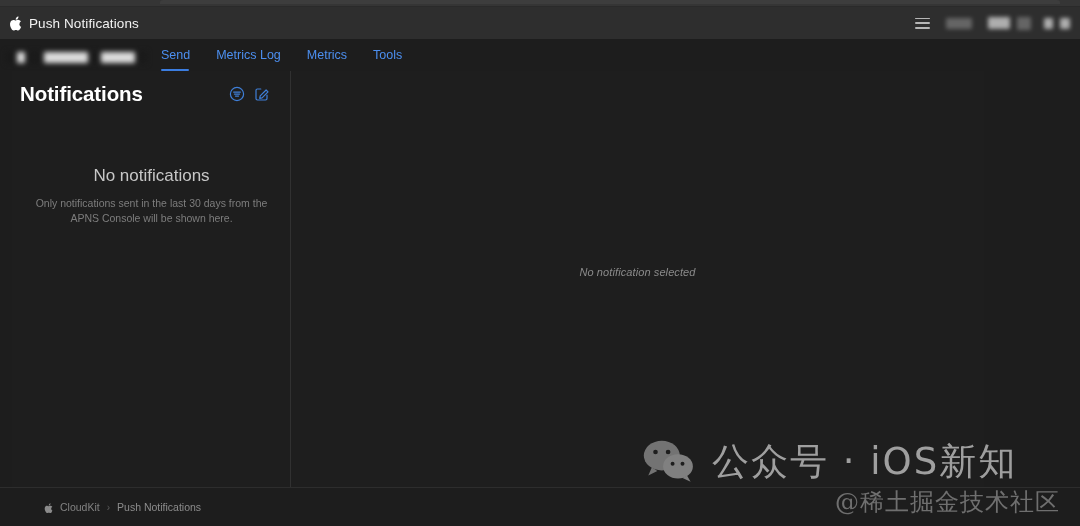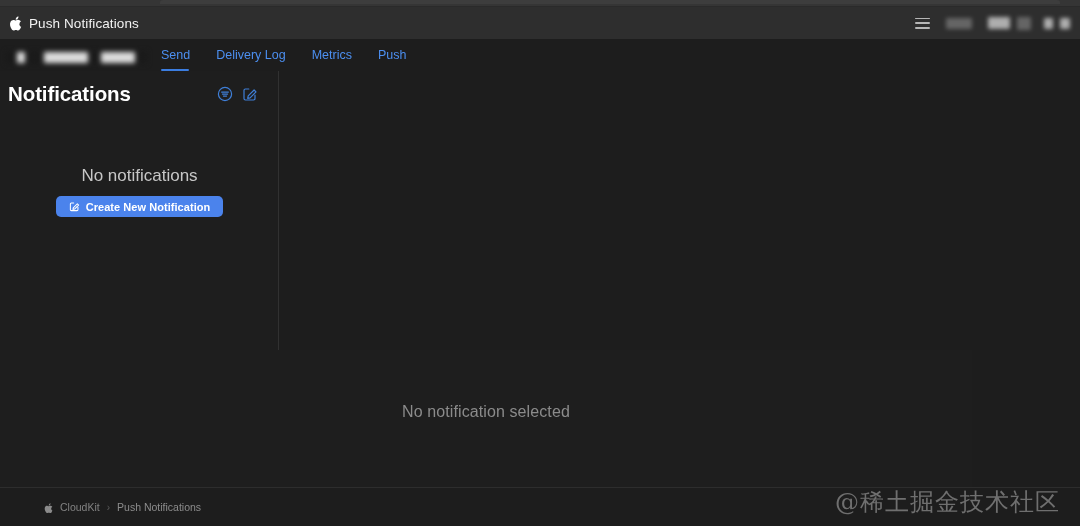--- a/index.html
+++ b/index.html
@@ -156,25 +156,24 @@
     bottom: 0;
     width: 28px;
     height: 2px;
     background: #3b7de0;
     border-radius: 1px;
   }
 
   
   .content {
     position: absolute;
-    top: 71px; left: 0;
+    top: 71px; left: 12px;
     width: 972px;
     height: 416px;
     display: flex;
-    flex-direction: column;
   }
   .sidebar {
     position: relative;
     width: 279px;
     height: 416px;
     background: #1e1e1e;
     border-right: 1px solid #313131;
     flex: 0 0 279px;
   }
   .sidebar-header {
@@ -248,24 +247,25 @@
     position: relative;
     flex: 1 1 auto;
     height: 416px;
     background: #1e1e1e;
     display: flex;
     align-items: center;
     justify-content: center;
   }
   .no-selection {
     color: #8b8b8b;
-    font-size: 16px;
+    font-size: 11px;
     font-weight: 400;
     margin-top: -14px;
     letter-spacing: 0.1px;
+    font-style: italic;
   }
 
   
   .footer {
     position: absolute;
     bottom: 0; left: 0;
     width: 1080px;
     height: 39px;
     background: #1d1d1d;
     border-top: 1px solid #2d2d2d;
@@ -362,23 +362,23 @@
       <span class="wht" style="width:8px;"></span>
       <span class="blk" style="width:11px;"></span>
       <span class="wht" style="width:44px;"></span>
       <span class="blk" style="width:5px;"></span>
       <span class="wht" style="width:34px;"></span>
       <span class="blk" style="width:8px;"></span>
     </div>
 
     <div class="tabs">
       <a class="tab active" href="#">Send</a>
-      <a class="tab" href="#">Delivery Log</a>
+      <a class="tab" href="#">Metrics Log</a>
       <a class="tab" href="#">Metrics</a>
-      <a class="tab" href="#">Push</a>
+      <a class="tab" href="#">Tools</a>
     </div>
   </div>
 
   <div class="content">
 
     <div class="sidebar">
       <div class="sidebar-header">
         <span class="sidebar-title">Notifications</span>
         <div class="sidebar-actions">
           <svg class="icon-btn" viewBox="0 0 16 16">
@@ -389,27 +389,21 @@
           </svg>
           <svg class="icon-btn" viewBox="0 0 16 16">
             <path d="M13 9.2v3.4a1.4 1.4 0 0 1-1.4 1.4H3.4A1.4 1.4 0 0 1 2 12.6V4.4A1.4 1.4 0 0 1 3.4 3h3.4" fill="none" stroke="#3f7fd8" stroke-width="1.2" stroke-linecap="round"></path>
             <path d="M6.2 9.9l5.9-5.9 1.9 1.9-5.9 5.9-2.4 0.5z" fill="none" stroke="#3f7fd8" stroke-width="1.2" stroke-linejoin="round"></path>
           </svg>
         </div>
       </div>
 
       <div class="empty-state">
         <div class="empty-title">No notifications</div>
-        <button class="create-btn">
-          <svg width="11" height="11" viewBox="0 0 16 16">
-            <path d="M13 9.2v3.4a1.4 1.4 0 0 1-1.4 1.4H3.4A1.4 1.4 0 0 1 2 12.6V4.4A1.4 1.4 0 0 1 3.4 3h3.4" fill="none" stroke="#ffffff" stroke-width="1.5" stroke-linecap="round"></path>
-            <path d="M6.2 9.9l5.9-5.9 1.9 1.9-5.9 5.9-2.4 0.5z" fill="none" stroke="#ffffff" stroke-width="1.5" stroke-linejoin="round"></path>
-          </svg>
-          <span>Create New Notification</span>
-        </button>
+        <div class="empty-desc">Only notifications sent in the last 30 days from the APNS Console will be shown here.</div>
       </div>
     </div>
 
     <div class="main-pane">
       <div class="no-selection">No notification selected</div>
     </div>
   </div>
 
   <div class="footer">
     <div class="breadcrumb">
@@ -417,16 +411,29 @@
         <path fill="#8b8b8b" d="M11.3 8.5c0-1.9 1.5-2.8 1.6-2.9-0.9-1.3-2.2-1.4-2.7-1.5-1.2-0.1-2.3 0.7-2.9 0.7-0.6 0-1.5-0.7-2.5-0.7-1.3 0-2.5 0.8-3.1 1.9-1.3 2.3-0.3 5.7 0.9 7.6 0.6 0.9 1.4 1.9 2.4 1.9 1 0 1.3-0.6 2.4-0.6 1.1 0 1.4 0.6 2.4 0.6 1 0 1.7-0.9 2.3-1.8 0.7-1.1 1-2.1 1-2.1-0.1 0-2-0.8-2-3.1z"></path>
         <path fill="#8b8b8b" d="M9.4 2.8c0.5-0.6 0.9-1.5 0.8-2.4-0.8 0-1.7 0.5-2.2 1.2-0.5 0.6-0.9 1.5-0.8 2.3 0.9 0.1 1.7-0.4 2.2-1.1z"></path>
       </svg>
       <span class="crumb">CloudKit</span>
       <span class="sep">›</span>
       <span class="crumb-current">Push Notifications</span>
     </div>
   </div>
 
   <div class="watermark">
+    <div class="wm-row">
+      <svg class="wm-logo" viewBox="0 0 60 50">
+        <ellipse cx="22" cy="19" rx="20" ry="16.5" fill="#a8a8a8"></ellipse>
+        <path d="M11 32l-4 9 10-5z" fill="#a8a8a8"></path>
+        <circle cx="15" cy="15" r="2.6" fill="#1e1e1e"></circle>
+        <circle cx="29" cy="15" r="2.6" fill="#1e1e1e"></circle>
+        <ellipse cx="40" cy="31" rx="16.5" ry="13.5" fill="#bdbdbd"></ellipse>
+        <path d="M50 41l4 7-9-4z" fill="#bdbdbd"></path>
+        <circle cx="34" cy="28" r="2.2" fill="#1e1e1e"></circle>
+        <circle cx="45" cy="28" r="2.2" fill="#1e1e1e"></circle>
+      </svg>
+      <div class="wm-text">公众号 · iOS新知</div>
+    </div>
     <div class="wm-sub">@稀土掘金技术社区</div>
   </div>
 
 </div>
 
 </body></html>

